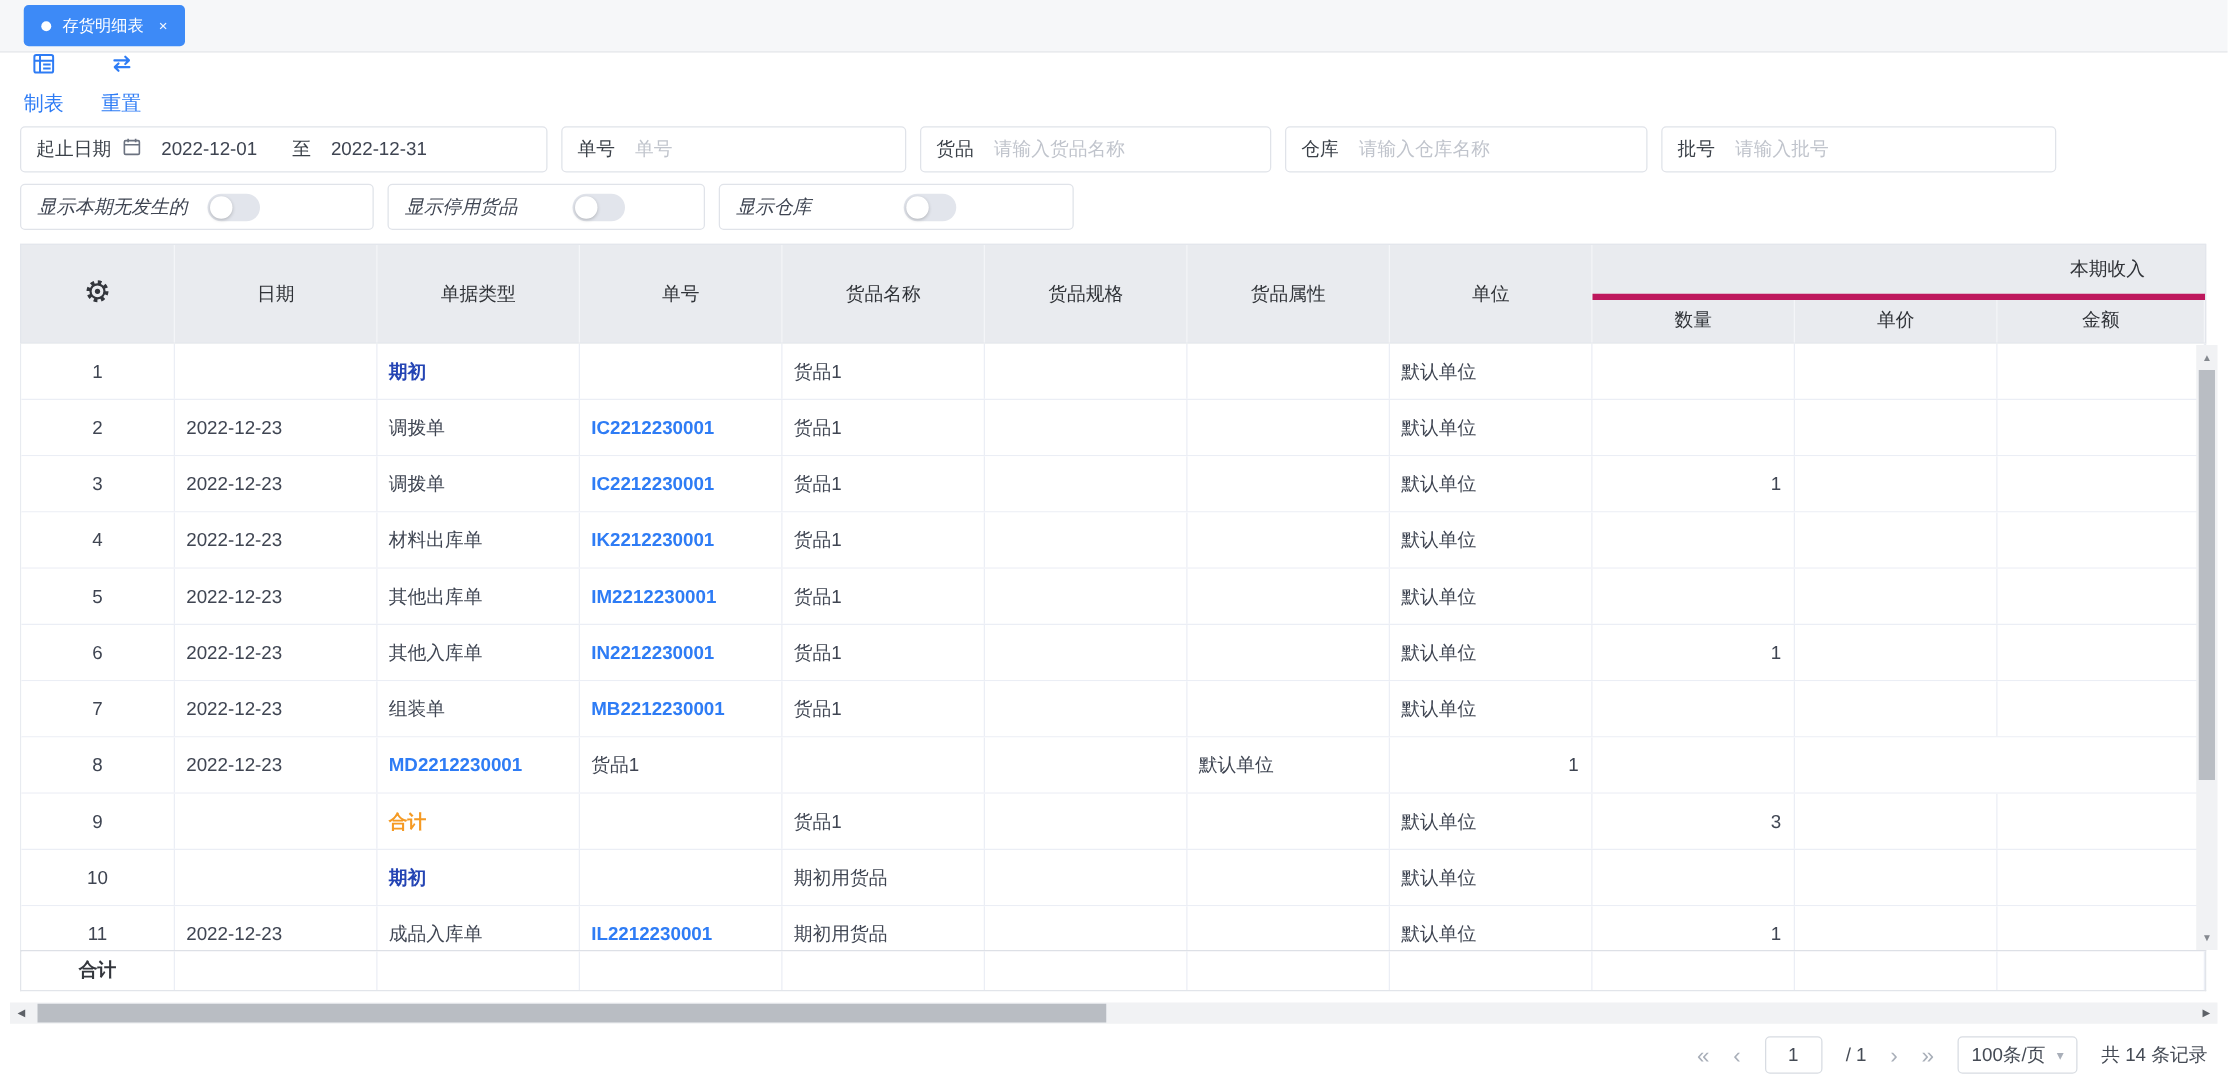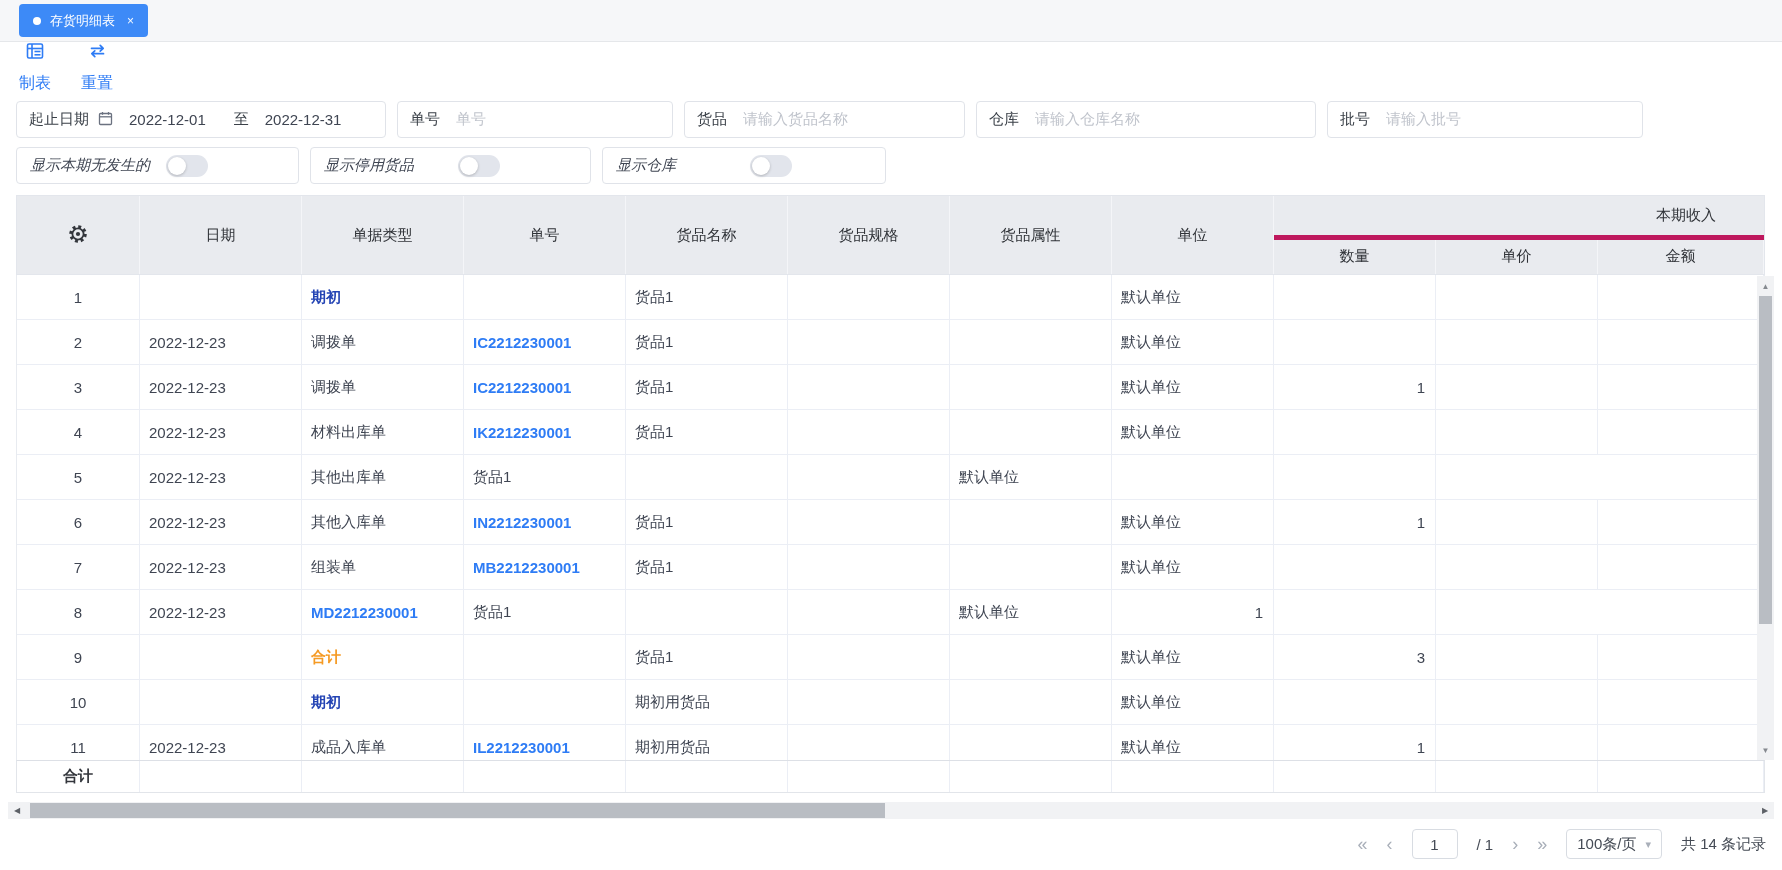--- a/index.html
+++ b/index.html
@@ -22,31 +22,31 @@
     font-size:16px; cursor:pointer;flex-direction:column; }
   .tool-btn svg { display:block; }
 
   
   .filters { position:absolute; top:101px; left:16px; display:flex; gap:11px; }
   .fbox { height:37px; border:1px solid #e0e3e9; border-radius:4px; display:flex;
     align-items:center; padding:0 12px; font-size:15px; color:#3f4552; background:#fff; }
   .fbox .flabel { color:#3a4048; white-space:nowrap; }
   .fbox .ph { color:#c0c4cc; margin-left:16px; white-space:nowrap; }
   .fbox .fval { margin-left:16px; white-space:nowrap; }
-  .w-date { width:370px; } .w-docno { width:276px; } .w-goods { width:281px; }
-  .w-wh { width:340px; } .w-batch { width:316px; }
+  .w-date { width:422px; } .w-docno { width:276px; } .w-goods { width:281px; }
+  .w-wh { width:290px; } .w-batch { width:316px; }
   .cal { margin-left:9px; }
   .to-sep { margin-left:28px; }
 
   
   .toggles { position:absolute; top:147px; left:16px; display:flex; gap:11px;font-style:italic; }
   .tbox { height:37px; border:1px solid #e0e3e9; border-radius:4px; display:flex;
     align-items:center; padding:0 13px; font-size:15px; background:#fff; }
   .tbox .tlabel { min-width:118px; }
-  .w-t1 { width:283px; } .w-t2 { width:281px; } .w-t3 { width:284px; } .w-t4 { width:283px; }
+  .w-t1 { width:283px; } .w-t2 { width:254px; } .w-t3 { width:284px; } .w-t4 { width:283px; }
   .switch { width:42px; height:22px; border-radius:11px; background:#e2e5ec;
     position:relative; margin-left:16px; cursor:pointer; }
   .switch .knob { position:absolute; left:2px; top:2px; width:18px; height:18px;
     border-radius:50%; background:#fff; box-shadow:0 1px 3px rgba(0,0,0,.22); }
 
   
   .table-area { position:absolute; top:195px; left:16px; width:1749px; }
   .thead { display:flex; height:80px; background:#e9ebef;
     border:1px solid #e3e6ec; font-size:15px; color:#2f3237; }
   .hcell { display:flex; align-items:center; justify-content:center;
@@ -271,20 +271,21 @@
         <div class="cell cstd cell-left"></div>
         <div class="cell cstd cell-left">默认单位</div>
         <div class="cell cstd cell-right"></div>
         <div class="cell cstd cell-right"></div>
         <div class="cell clast cell-right"></div>
       </div>
       <div class="trow">
         <div class="cell c0 cell-center">5</div>
         <div class="cell cstd cell-left">2022-12-23</div>
         <div class="cell cstd cell-left">其他出库单</div>
+        <div class="cell cstd cell-left t-link">IM2212230001</div>
         <div class="cell cstd cell-left">货品1</div>
         <div class="cell cstd cell-left"></div>
         <div class="cell cstd cell-left"></div>
         <div class="cell cstd cell-left">默认单位</div>
         <div class="cell cstd cell-right"></div>
         <div class="cell cstd cell-right"></div>
         <div class="cell clast cell-right"></div>
       </div>
       <div class="trow">
         <div class="cell c0 cell-center">6</div>

